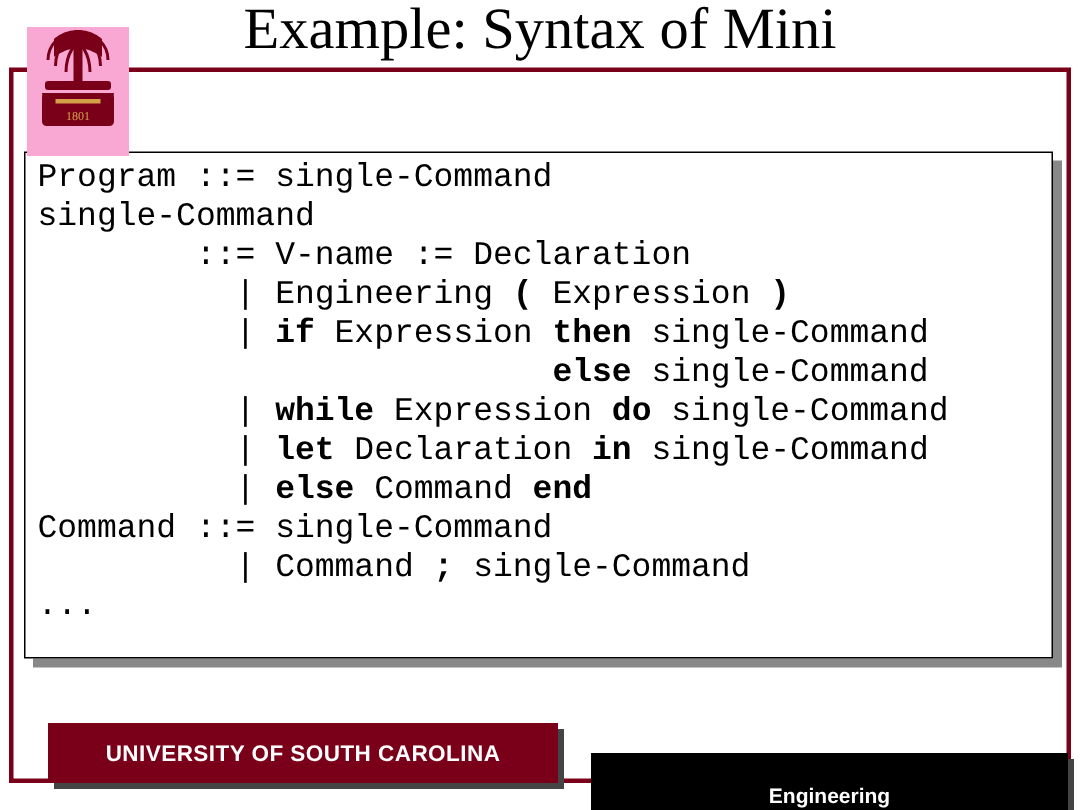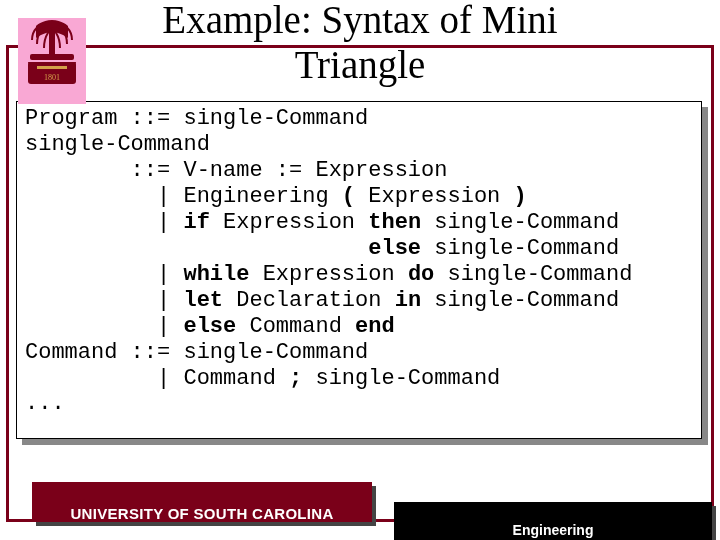--- a/index.html
+++ b/index.html
@@ -82,21 +82,21 @@
     left: 32px;
     bottom: 18px;
     width: 340px;
     height: 40px;
     background: #7a0019;
     color: #fff;
     font-family: Arial, sans-serif;
     font-size: 15px;
     font-weight: bold;
     display: flex;
-    align-items: flex-end;
+    align-items: center;
     justify-content: center;
     letter-spacing: 0.3px;
     z-index: 6;
   }
   .footer-right-shadow {
     position: absolute;
     left: 398px;
     bottom: -6px;
     width: 318px;
     height: 40px;
@@ -142,27 +142,26 @@
       <rect x="6" y="44" width="48" height="22" rx="3" fill="#7a0019"></rect>
       <path d="M6 44 L54 44 L50 66 L10 66 Z" fill="#7a0019"></path>
       <rect x="15" y="48" width="30" height="3" fill="#d4a04a"></rect>
       <text x="30" y="62" font-size="8" fill="#d4a04a" text-anchor="middle" font-family="serif">1801</text>
     </g>
   </svg>
 </div>
 
 <div class="title">
   <span>Example: Syntax of Mini</span><br>
-  <span>Triangle</span>
 </div>
 
 <div class="codebox-shadow"></div>
 <div class="codebox"><span>Program ::= single-Command</span>
 <span>single-Command</span>
-<span>        ::= V-name := Expression</span>
+<span>        ::= V-name := Declaration</span>
 <span>          | Engineering </span><b>(</b><span> Expression </span><b>)</b>
 <span>          | </span><b>if</b><span> Expression </span><b>then</b><span> single-Command</span>
 <span>                          </span><b>else</b><span> single-Command</span>
 <span>          | </span><b>while</b><span> Expression </span><b>do</b><span> single-Command</span>
 <span>          | </span><b>let</b><span> Declaration </span><b>in</b><span> single-Command</span>
 <span>          | </span><b>else</b><span> Command </span><b>end</b>
 <span>Command ::= single-Command</span>
 <span>          | Command </span><b>;</b><span> single-Command</span>
 <span>...</span></div>
 

